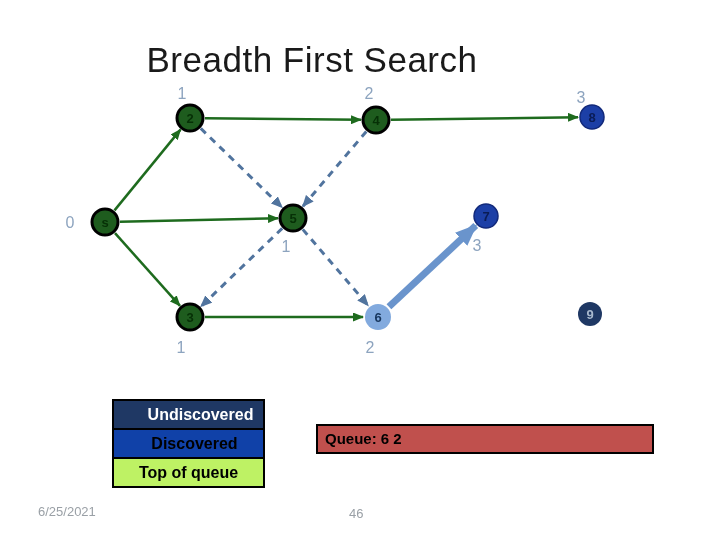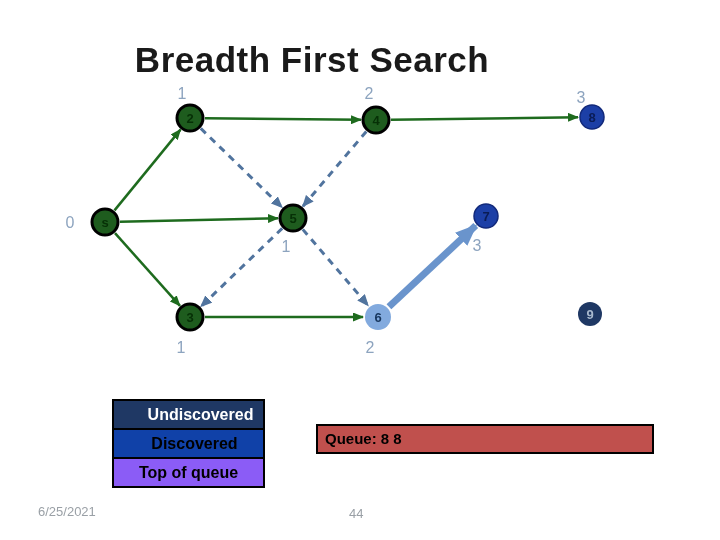--- a/index.html
+++ b/index.html
@@ -1,20 +1,20 @@
 <!DOCTYPE html>
 <html><head>
 <meta charset="utf-8">
 <style>
   html,body{margin:0;padding:0;background:#ffffff;}
   body{width:720px;height:540px;position:relative;overflow:hidden;
        font-family:"Liberation Sans", sans-serif;}
   .slide{position:absolute;inset:0;}
   .title{position:absolute;top:40px;left:0;width:624px;text-align:center;
-         font-size:35px;font-weight:700;color:#1a1a1a;letter-spacing:0.5px;}
+         font-size:35px;font-weight:400;color:#1a1a1a;letter-spacing:0.5px;}
   #graph{position:absolute;top:0;left:0;width:720px;height:540px;}
   .legend{position:absolute;left:112px;top:399px;width:153px;}
   .legend-row{box-sizing:border-box;border:2px solid #000;height:31px;
               margin-top:-2px;text-align:center;font-size:16px;font-weight:700;
               line-height:27px;}
   .legend-row:first-child{margin-top:0;padding-left:24px;}
   .queue-box{position:absolute;left:316px;top:424px;width:338px;height:30px;
              box-sizing:border-box;border:2px solid #000;
              font-size:15px;font-weight:700;color:#000;line-height:26px;
              padding-left:7px;}
@@ -74,22 +74,22 @@
       <circle cx="378" cy="317" r="13" fill="#82aade" stroke="none" stroke-width="0"></circle>
       <text x="378" y="321.5" text-anchor="middle" fill="#17365d" font-size="13" font-weight="700">6</text>
       <text x="370" y="353" text-anchor="middle" fill="#8da4bf" font-size="16">2</text>
       <circle cx="590" cy="314" r="12" fill="#1f3864" stroke="none" stroke-width="0"></circle>
       <text x="590" y="318.5" text-anchor="middle" fill="#a9b9ce" font-size="13" font-weight="700">9</text>
     </svg>
 
   <div class="legend" id="legend">
       <div class="legend-row" style="background: rgb(31, 56, 100); color: rgb(255, 255, 255);">Undiscovered</div>
       <div class="legend-row" style="background: rgb(16, 65, 168); color: rgb(0, 0, 0); padding-left: 12px;">Discovered</div>
-      <div class="legend-row" style="background: #8b5cf6; color: rgb(0, 0, 0);">Top of queue</div>
+      <div class="legend-row" style="background: #bef264; color: rgb(0, 0, 0);">Top of queue</div>
     </div>
 
   <div class="queue-box" id="queueBox" style="background: rgb(192, 80, 77); border-color: rgb(0, 0, 0);">
-    <span>Queue: 8 8</span>
+    <span>Queue: 6 2</span>
   </div>
 
   <div class="footer-date">6/25/2021</div>
-  <div class="footer-page">44</div>
+  <div class="footer-page">46</div>
 </div>
 
 </body></html>

